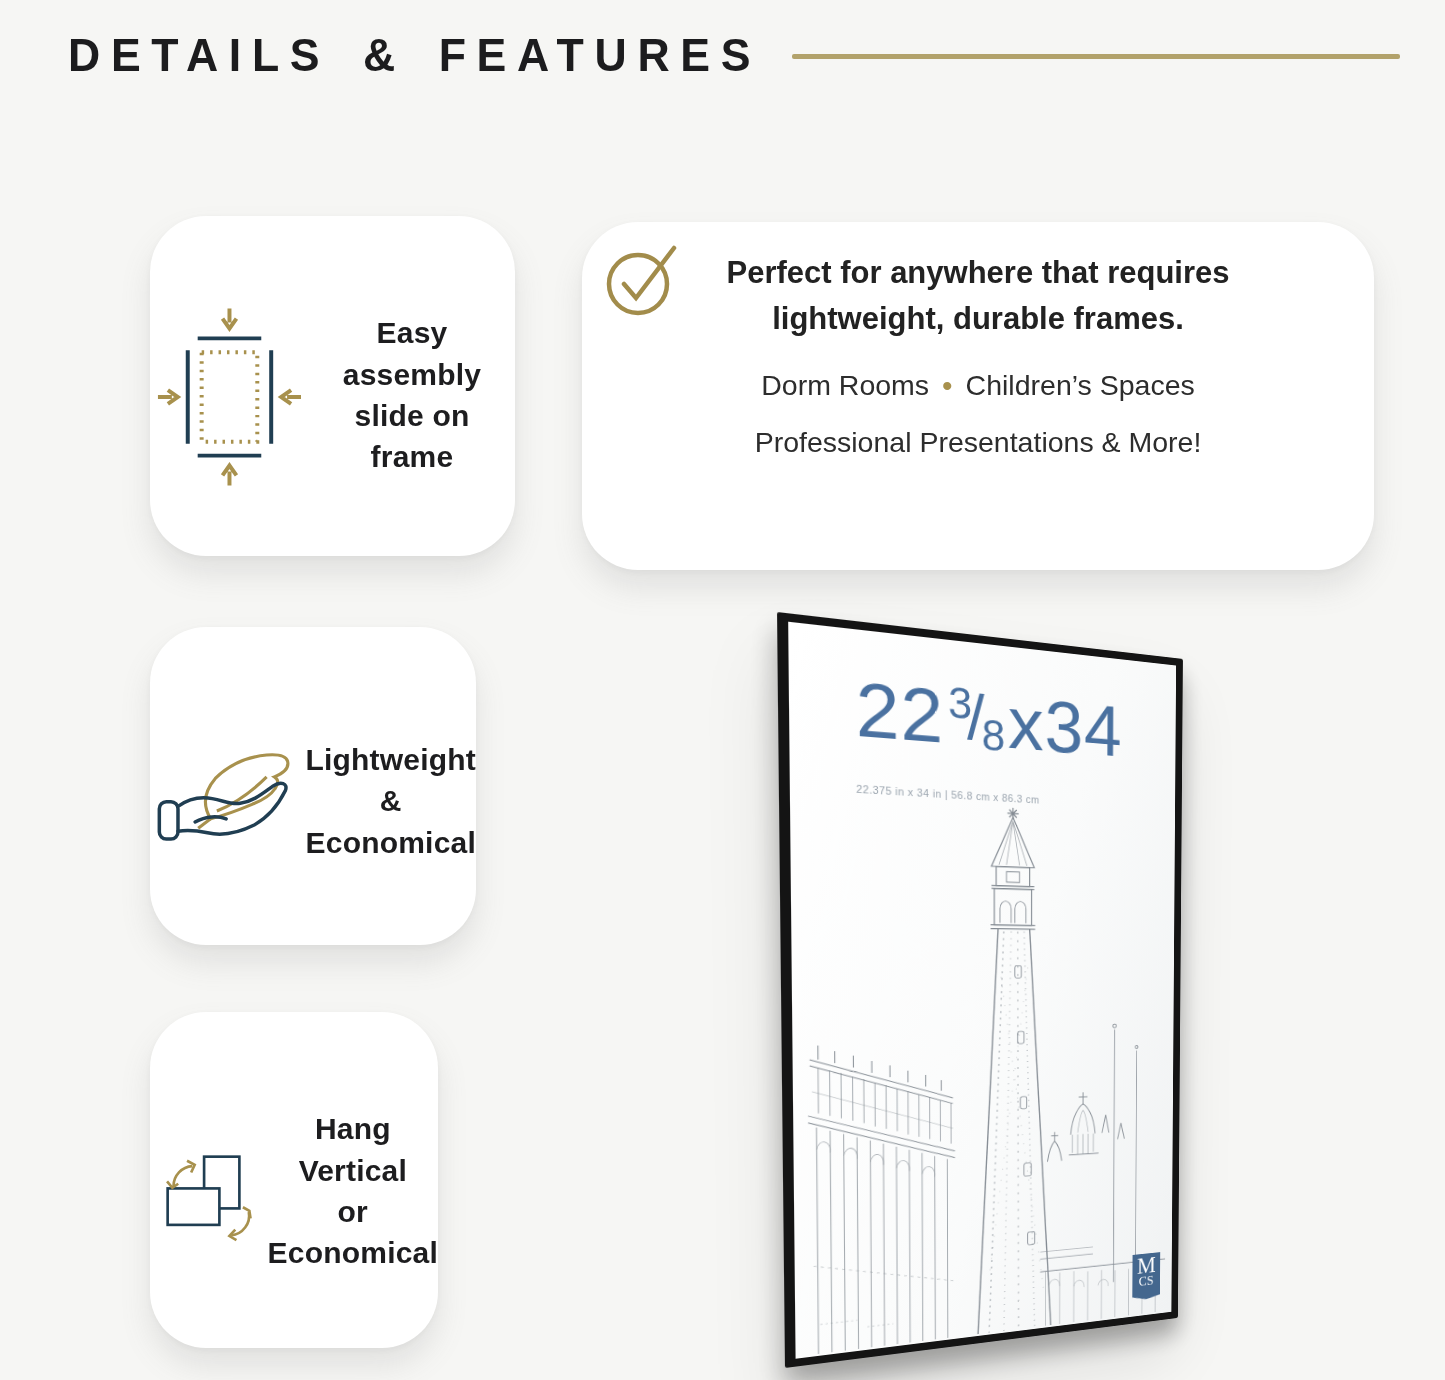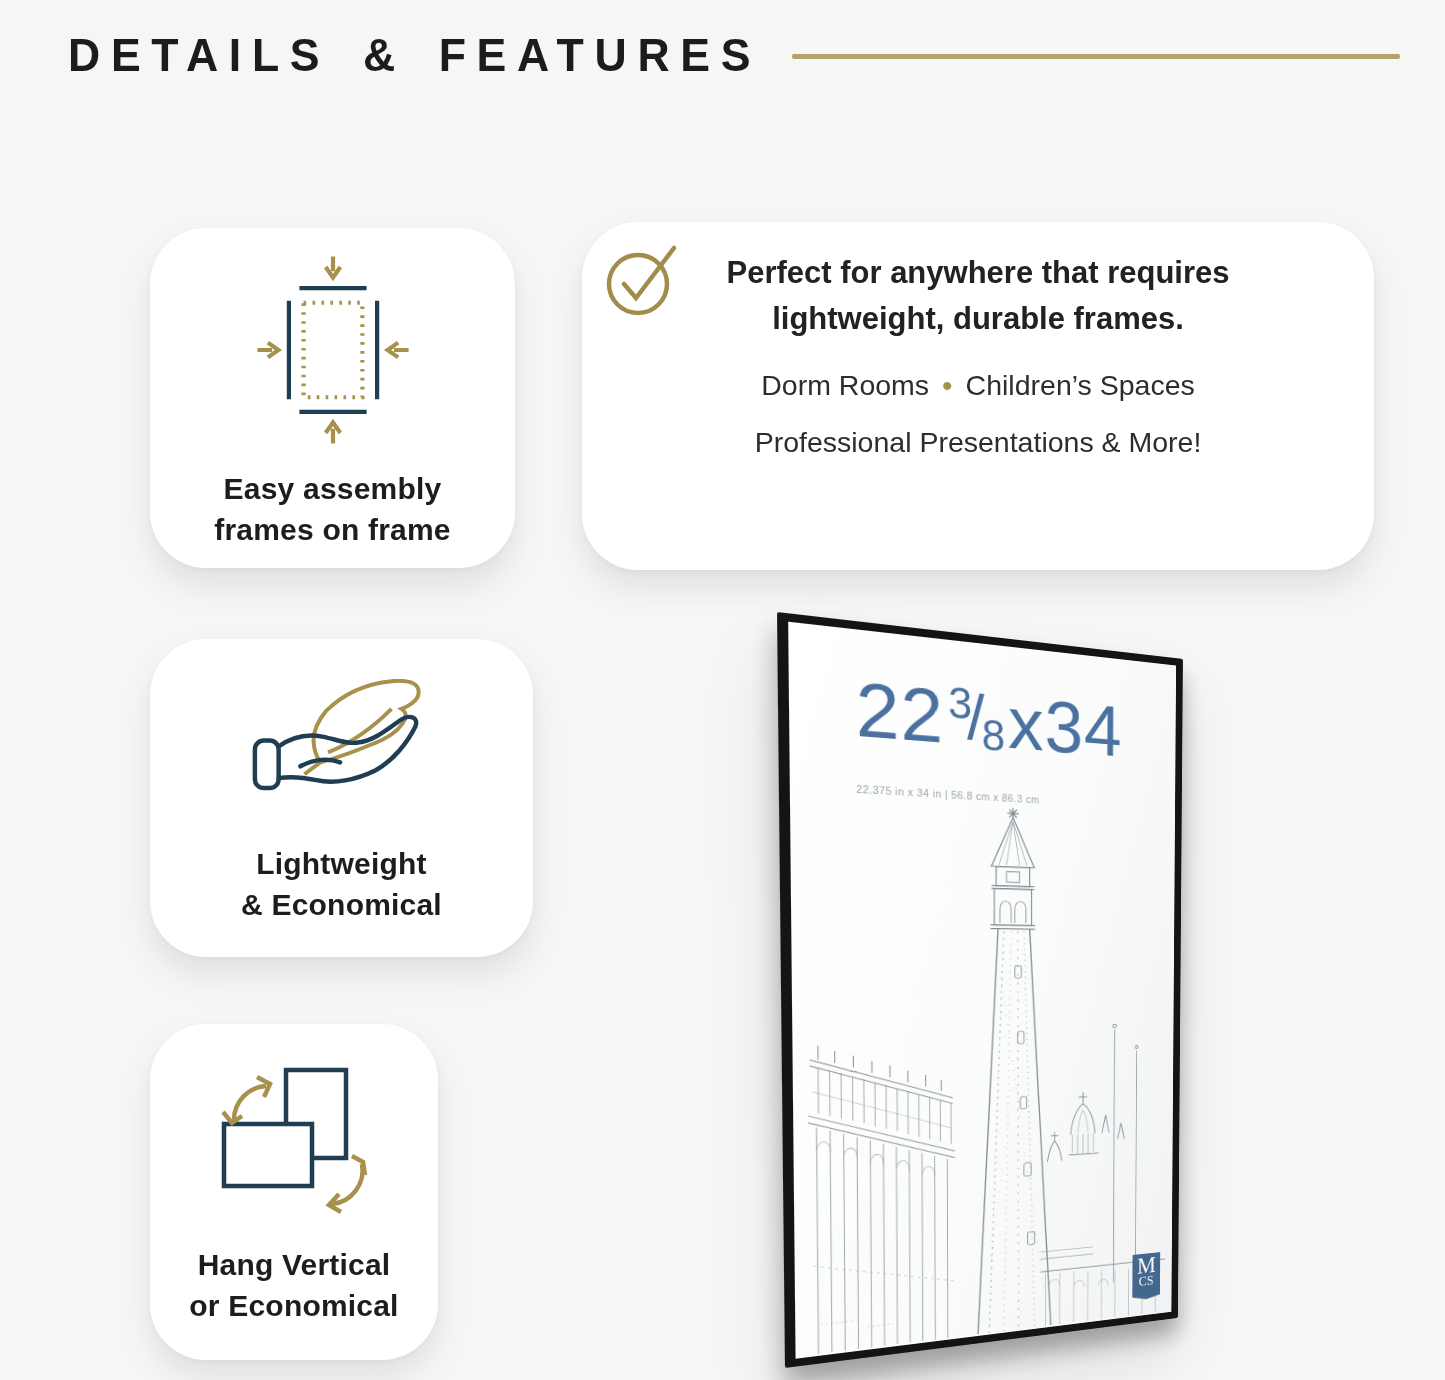--- a/index.html
+++ b/index.html
@@ -17,24 +17,24 @@
     color:#1c1c1e; transform:scaleX(.97); transform-origin:left top;
   }
   .title-rule {
     position:absolute; left:792px; top:54px; width:608px; height:5px;
     background:#b2a26b; border-radius:2px;
   }
   
   .card {
     position:absolute; background:#ffffff; border-radius:56px;
     box-shadow:0 18px 30px rgba(120,120,120,.16), 0 2px 6px rgba(0,0,0,.04);
-    display:flex; flex-direction:column; align-items:center;margin-top:12px;
+    display:flex; flex-direction:row; align-items:center;
   }
   .card-1 { left:150px; top:216px; width:365px; height:340px; }
-  .card-2 { left:150px; top:627px; width:383px; height:318px; }
+  .card-2 { left:150px; top:627px; width:326px; height:318px; }
   .card-3 { left:150px; top:1012px; width:288px; height:336px; }
   .card-icon { display:block; }
   .card-1 .card-icon { margin-top:22px; }
   .card-2 .card-icon { margin-top:40px; }
   .card-3 .card-icon { margin-top:38px; }
   .card-label {
     margin-top:18px; text-align:center;
     font-size:30px; font-weight:600; line-height:1.38; letter-spacing:.2px;
     color:#1d1d1f;
   }
@@ -101,21 +101,21 @@
     <rect x="52" y="50" width="56" height="90" stroke="#a8914d" stroke-width="4" stroke-dasharray="2.5 6"></rect>
     <path d="M48,36 H112 M48,154 H112" stroke="#203e52" stroke-width="4"></path>
     <path d="M38,48 V142 M122,48 V142" stroke="#203e52" stroke-width="4"></path>
     <path d="M80,6 V20 M73,16 L80,26 L87,16" stroke="#a8914d" stroke-width="4"></path>
     <path d="M80,184 V170 M73,174 L80,164 L87,174" stroke="#a8914d" stroke-width="4"></path>
     <path d="M8,95 H22 M18,88 L28,95 L18,102" stroke="#a8914d" stroke-width="4"></path>
     <path d="M152,95 H138 M142,88 L132,95 L142,102" stroke="#a8914d" stroke-width="4"></path>
   </svg>
   <div class="card-label">
     <div>Easy assembly</div>
-    <div>frames on frame</div>
+    <div>slide on frame</div>
   </div>
 </div>
 
 <div class="card card-2">
   <svg class="card-icon" width="198" height="134" viewBox="0 0 200 135" fill="none">
     <g transform="translate(26,-12)" stroke="#a8914d" stroke-width="4">
       <path d="M52,96 Q36,70 58,44 Q84,18 124,14 Q148,12 151,22 Q154,34 134,42 Q142,47 135,57 Q127,69 106,77 Q78,89 52,96 Z"></path>
       <path d="M60,86 Q94,72 124,42"></path>
       <path d="M52,96 L36,108"></path>
     </g>

